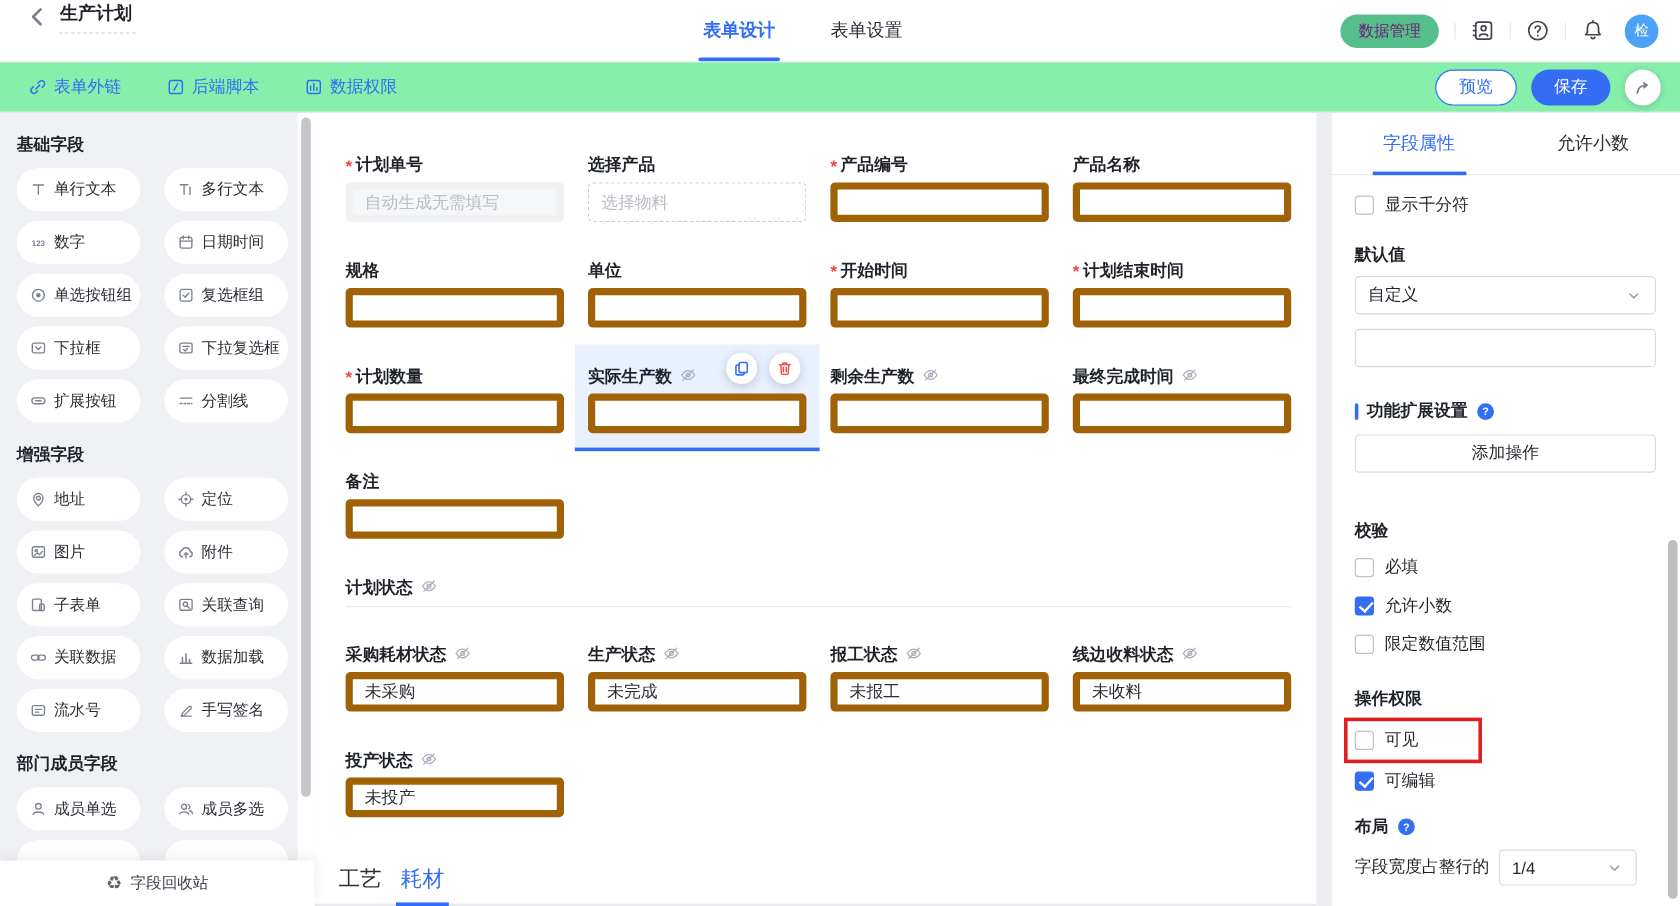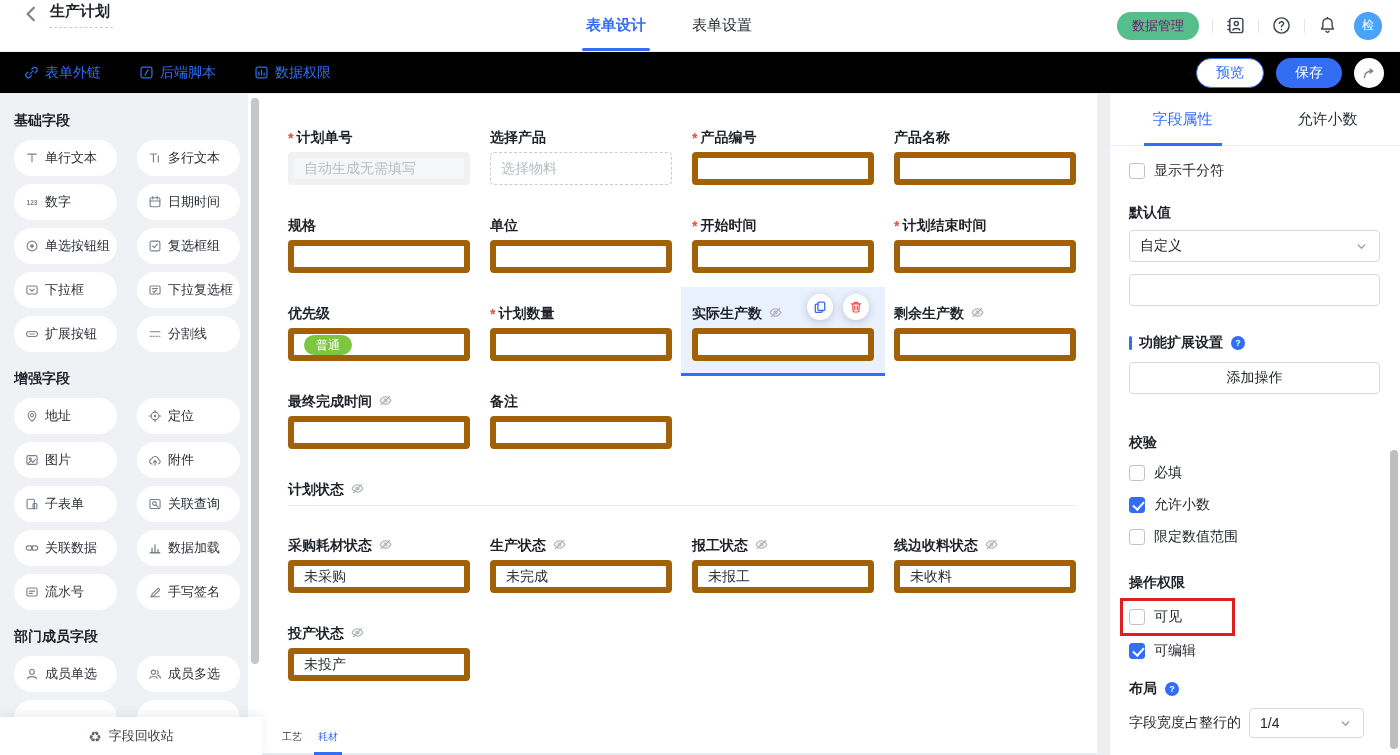--- a/index.html
+++ b/index.html
@@ -20,21 +20,21 @@
   .htab.active{color:var(--primary);font-weight:700}
   .htab.active::after{content:'';position:absolute;left:-4px;right:-4px;bottom:0;height:3px;background:var(--primary);border-radius:1.5px}
   .topbar-right{position:absolute;right:18px;top:0;height:100%;display:flex;align-items:center;gap:13px}
   .pill-green{height:28px;padding:0 15px;border-radius:15px;background:var(--green);color:#701a75;font-size:13px;border:none;cursor:pointer}
   .vdiv{width:1px;height:14px;background:#e3e5e9}
   .hicon{color:#41464e;cursor:pointer}
   .hicon svg{width:19px;height:19px}
   .avatar{width:28px;height:28px;border-radius:50%;background:#4ba3f7;color:#fff;font-size:12px;display:flex;align-items:center;justify-content:center;margin-left:4px;cursor:pointer}
 
   
-  .subbar{height:42px;background:#000000;display:flex;align-items:center;justify-content:space-between;padding:0 16px 0 24px;border-bottom:1px solid #ebedf0;position:relative;z-index:2}
+  .subbar{height:42px;background:#86efac;display:flex;align-items:center;justify-content:space-between;padding:0 16px 0 24px;border-bottom:1px solid #ebedf0;position:relative;z-index:2}
   .sublinks{display:flex;gap:38px}
   .sublink{display:flex;align-items:center;gap:6px;color:var(--primary);font-size:14px;cursor:pointer}
   .sublink .icon{color:var(--primary)}
   .subbar-right{display:flex;align-items:center;gap:12px}
   .btn-outline{height:30px;padding:0 19px;border-radius:16px;border:1px solid var(--primary);color:var(--primary);background:#fff;font-size:14px;cursor:pointer}
   .btn-primary{height:30px;padding:0 19px;border-radius:16px;background:var(--primary);color:#fff;border:none;font-size:14px;cursor:pointer}
   .share-btn{width:30px;height:30px;border-radius:50%;background:#fff;box-shadow:0 1px 6px rgba(31,35,41,.22);display:flex;align-items:center;justify-content:center;color:var(--primary);cursor:pointer}
   .share-btn svg{width:16px;height:16px}
 
   
@@ -71,21 +71,21 @@
   .control .right-ic{position:absolute;right:9px;color:#9ba1ab}
   .tag{background:var(--tagGreen);color:#fff;font-size:12px;padding:4px 12px;border-radius:13px;line-height:1}
   .hline{height:1px;background:#e8eaee;margin-top:5px}
   .field.selected::before{content:'';position:absolute;left:-11px;right:-11px;top:-17px;bottom:-15px;background:#e9f1fe;border-bottom:3px solid var(--primary)}
   .field.selected .flabel,.field.selected .control{position:relative}
   .act{position:absolute;top:-10px;width:26px;height:26px;border-radius:50%;background:#fff;box-shadow:0 2px 8px rgba(31,35,41,.22);display:flex;align-items:center;justify-content:center;cursor:pointer;z-index:2}
   .act svg{width:14px;height:14px}
   .act.copy{right:41px;color:var(--primary)}
   .act.del{right:5px;color:var(--danger)}
   .canvas-tabs{position:absolute;left:0;right:0;bottom:0;display:flex;gap:16px;border-bottom:2px solid #e8eaee;padding-left:20px}
-  .ctab{font-size:10px;padding-bottom:9px;cursor:pointer;color:#2a2f36;position:relative}
+  .ctab{font-size:18px;padding-bottom:9px;cursor:pointer;color:#2a2f36;position:relative}
   .ctab.active{color:var(--primary)}
   .ctab.active::after{content:'';position:absolute;left:-4px;right:-4px;bottom:-2px;height:3px;background:var(--primary)}
 
   
   .gap{width:13px}
   .panel{width:290px;background:#fff;position:relative}
   .panel-tabs{height:52px;display:flex;border-bottom:1px solid #ebedf0}
   .ptab{flex:1;display:flex;align-items:center;justify-content:center;font-size:15px;position:relative;cursor:pointer;color:#2a2f36}
   .ptab.active{color:var(--primary)}
   .ptab.active::after{content:'';position:absolute;bottom:-1px;left:50%;transform:translateX(-50%);width:78px;height:3px;background:var(--primary)}
@@ -507,31 +507,20 @@
             <div class="control">
               <span class="right-ic"><svg viewBox="0 0 16 16" fill="none" stroke="currentColor" stroke-width="1.1" stroke-linecap="round" stroke-linejoin="round">
                   <rect x="2.6" y="3.4" width="10.8" height="9.8" rx="1.4"></rect>
                   <path d="M5.4 2v2.6M10.6 2v2.6M2.6 6.8h10.8"></path>
                   <path d="M7.2 9h1.6l-1 2.6"></path>
                 </svg></span>
             </div>
           </div>
           <div class="field  ">
             <div class="flabel">
-              <span>优先级</span>
-            </div>
-            <div class="control">
-              <span class="tag">普通</span>
-              <span class="right-ic"><svg viewBox="0 0 16 16" fill="none" stroke="currentColor" stroke-width="1.4" stroke-linecap="round" stroke-linejoin="round">
-                  <path d="M4.6 6.4L8 9.8l3.4-3.4"></path>
-                </svg></span>
-            </div>
-          </div>
-          <div class="field  ">
-            <div class="flabel">
               <span class="star">*</span>
               <span>计划数量</span>
             </div>
             <div class="control "></div>
           </div>
           <div class="field selected ">
             <span class="act copy">
               <svg viewBox="0 0 16 16" fill="none" stroke="currentColor" stroke-width="1.5" stroke-linecap="round" stroke-linejoin="round">
                 <rect x="5.6" y="2.4" width="7.8" height="9.6" rx="1.4"></rect>
                 <path d="M10.4 12v.8a1.4 1.4 0 0 1-1.4 1.4H4A1.4 1.4 0 0 1 2.6 12.8V6.2A1.4 1.4 0 0 1 4 4.8h1.6"></path>

